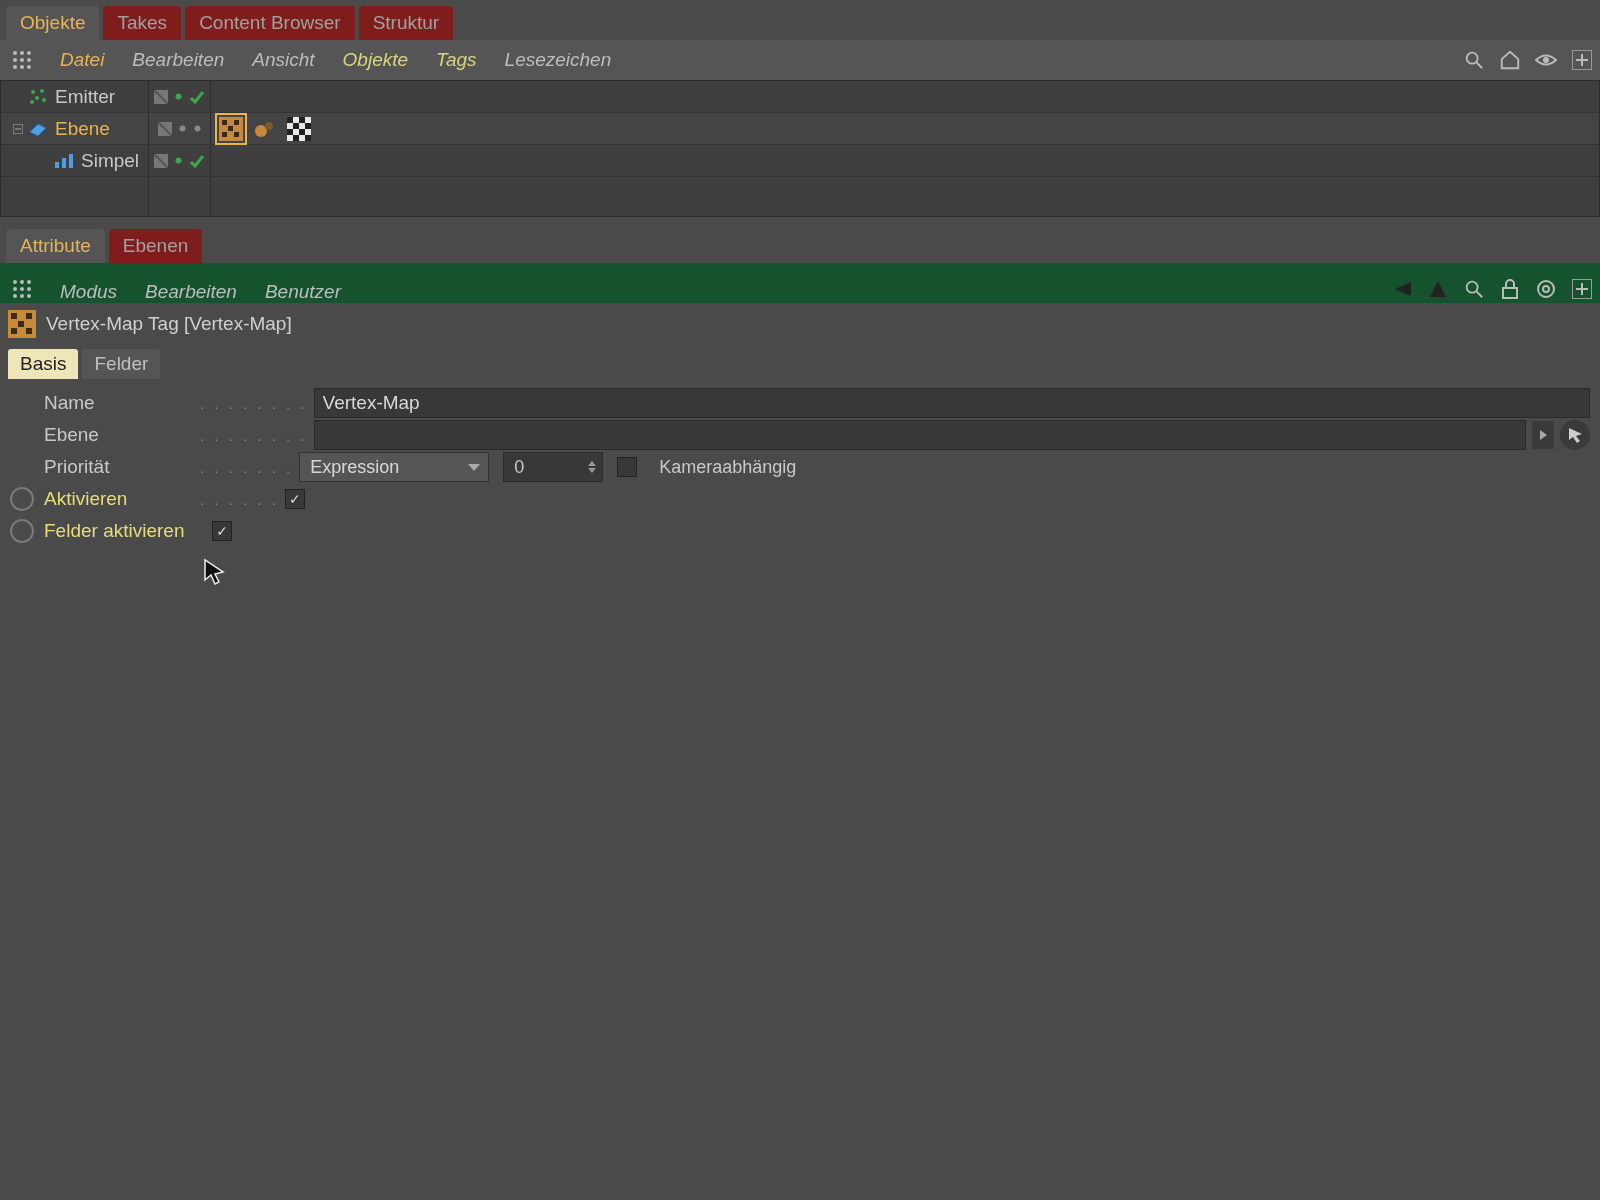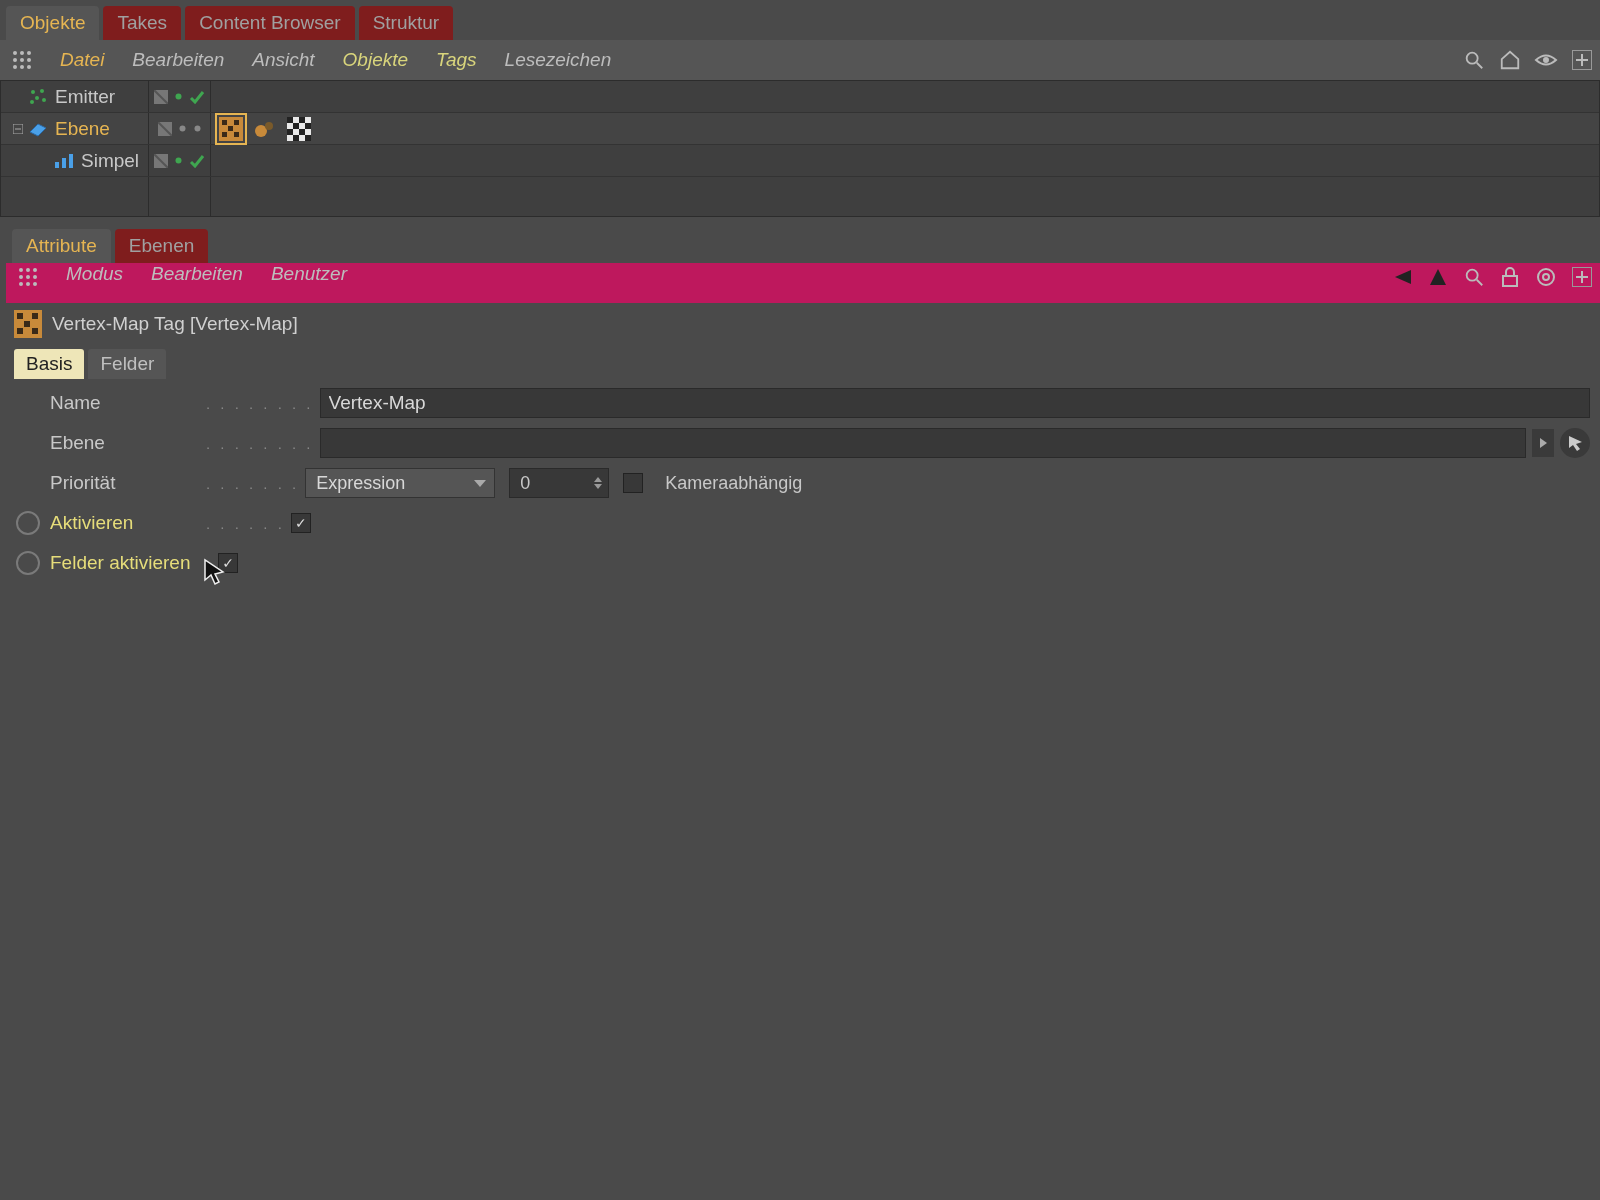--- a/index.html
+++ b/index.html
@@ -34,34 +34,34 @@
   .indent-2 { padding-left: 52px; }
 
   .empty-row { flex:1; display:flex; border-top:none; }
   .empty-tree { width:148px; border-right:1px solid #2c2c2c; }
   .empty-state { width:62px; border-right:1px solid #2c2c2c; }
 
   .tag-slot { width:28px; height:28px; display:flex; align-items:center; justify-content:center; }
   .tag-slot.selected { outline: 2px solid #e6b552; }
 
   
-  .attr-panel { margin-top: 6px; padding-left: 6px; }
+  .attr-panel { margin-top: 6px; }
   .attr-tabs { display: flex; padding: 6px 0 0 6px; gap: 4px; }
-  .attr-menubar { display:flex; align-items:flex-start; background:#be185d; height:40px; padding-left:8px; }
+  .attr-menubar { display:flex; align-items:flex-end; background:#14532d; height:40px; padding-left:8px; }
 
   .tag-header { display:flex; align-items:center; background:#4a4a4a; height:42px; padding-left:8px; gap:10px; }
   .tag-header-label { font-size: 19px; color:#d0d0d0; }
 
   .subtabs { display:flex; padding:4px 0 0 8px; gap:4px; }
   .subtab { padding: 4px 12px; background:#555; color:#c0c0c0; border-radius:3px 3px 0 0; font-size:19px; cursor:pointer;text-align:center; }
   .subtab.active { background:#eee6b8; color:#222; }
 
   .section-header { background:#333; color:#e6dd7a; font-weight:bold; padding:6px 10px; font-size:19px; margin-top:6px; }
 
-  .props { padding: 8px 10px; display:flex; flex-direction:column; gap:8px; }
+  .props { padding: 8px 10px; display:flex; flex-direction:column; }
   .prop-row { display:flex; align-items:center; height:32px; }
   .prop-keyctrl { width:24px; height:24px; border:2px solid #7a7a7a; border-radius:50%; margin-right:10px; cursor:pointer; }
   .prop-label { font-size:19px; color:#c8c8c8; min-width: 150px; display:flex; align-items:baseline; }
   .prop-label.hl { color:#e6dd7a; }
   .prop-dots { flex:0 0 auto; color:#888; letter-spacing:3px; margin: 0 6px; font-size:15px; }
 
   .text-input { flex:1; background:#383838; border:1px solid #2a2a2a; color:#d8d8d8; font-size:19px; padding:4px 8px; height:30px; }
 
   .dropdown { background:#555; border:1px solid #333; color:#d8d8d8; height:30px; display:flex; align-items:center; padding:0 8px 0 10px; width:190px; justify-content:space-between; cursor:pointer; }
   .dropdown-arrow { width:0; height:0; border-left:6px solid transparent; border-right:6px solid transparent; border-top:7px solid #aaa; }

